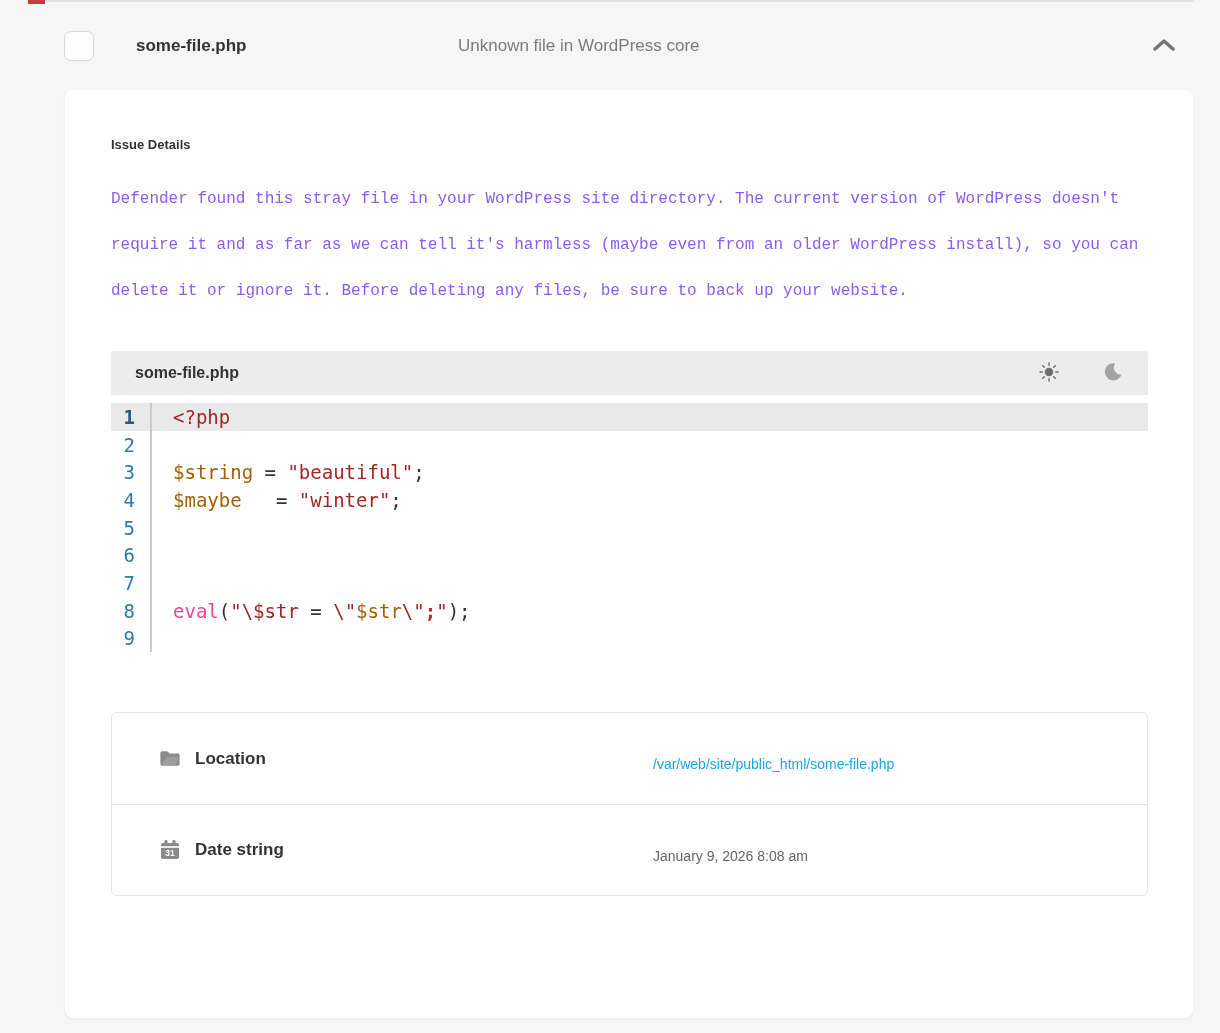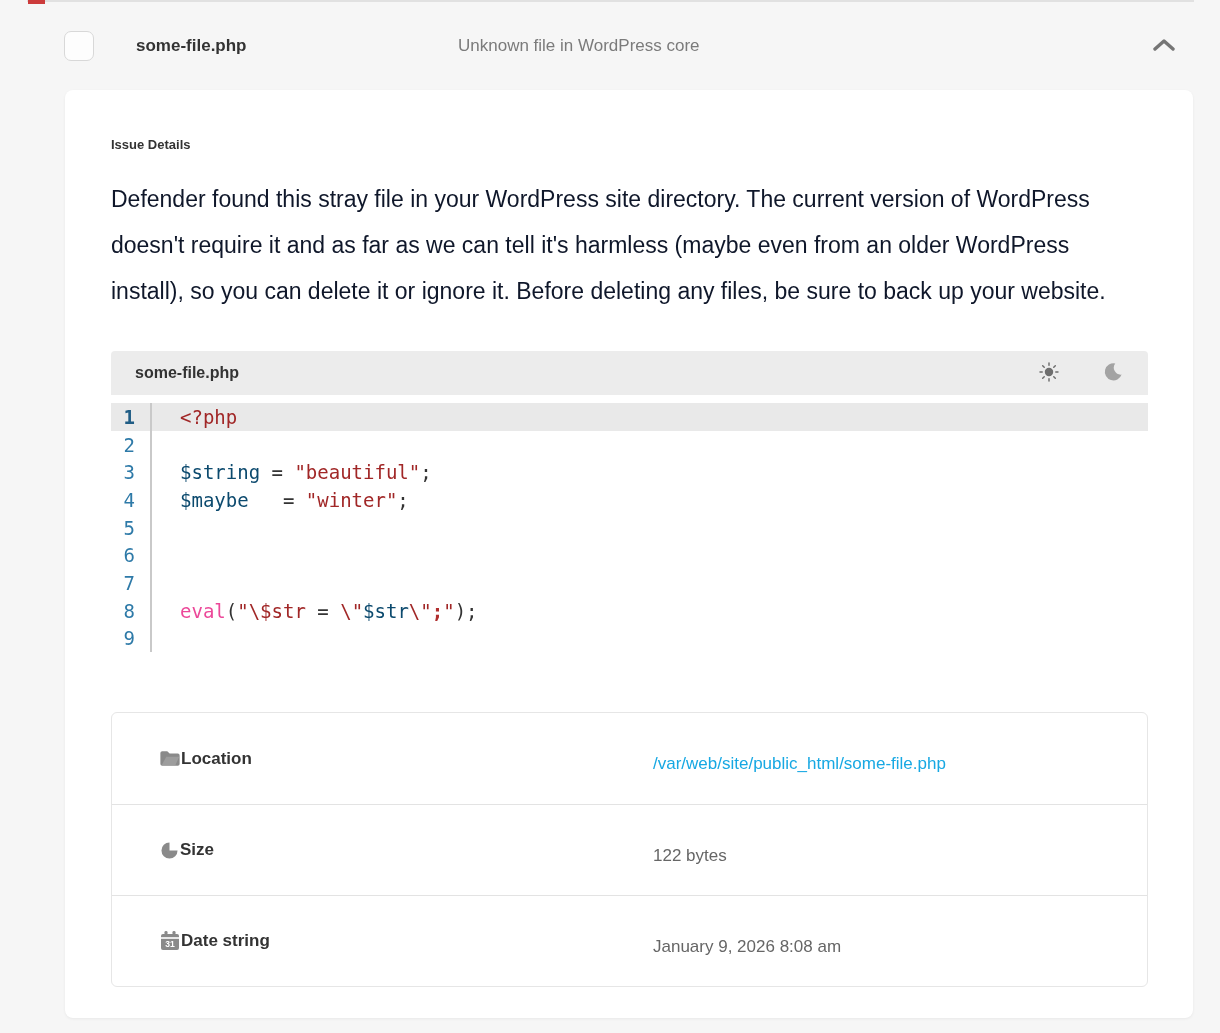--- a/index.html
+++ b/index.html
@@ -20,48 +20,48 @@
   .hdr-sub{font-size:17px;color:#7b7b7b;}
   .hdr-chevron{margin-left:auto;display:flex;align-items:center;cursor:pointer;background:none;border:none;padding:0;}
 
   
   .panel{
     margin-left:65px;width:1128px;height:928px;background:#fff;
     border-radius:8px;box-shadow:0 1px 3px rgba(0,0,0,0.06);
     padding:0 45px 0 46px;box-sizing:border-box;
   }
   .issue-title{padding-top:47px;font-size:13px;font-weight:bold;color:#333;}
-  .desc{margin-top:24px;font-size:23px;line-height:46px;color:#0f172a;width:1037px;}
+  .desc{margin-top:24px;font-size:16px;line-height:46px;color:#8b5cf6;width:1037px;font-family:Liberation Mono, monospace;}
 
   
   .codeblock{margin-top:37px;width:1037px;}
   .code-hdr{height:44px;background:#ececec;border-radius:4px 4px 0 0;display:flex;align-items:center;padding:0 24px;box-sizing:border-box;}
   .code-hdr .fname{font-size:16px;font-weight:bold;color:#333;}
   .theme-icons{margin-left:auto;display:flex;gap:42px;align-items:center;}
   .theme-btn{background:none;border:none;padding:0;display:flex;align-items:center;cursor:pointer;}
   .code-body{padding:8px 0 10px;font-family:"DejaVu Sans Mono",monospace;font-size:19px;}
   .code-line{display:flex;height:27.7px;align-items:center;}
   .code-line.hl{background:#e9e9e9;}
   .ln{width:41px;flex:none;box-sizing:border-box;color:#2e7aa8;border-right:2px solid #c9c9c9;height:100%;
       display:flex;align-items:center;justify-content:flex-end;padding-right:15px;}
   .code-line.hl .ln{font-weight:bold;color:#205d85;}
-  .code{padding-left:28px;white-space:pre;color:#333;}
+  .code{padding-left:21px;white-space:pre;color:#333;}
   .c-red{color:#a12727;}
-  .c-blue{color:#0c4a6e;margin-top:8px;}
+  .c-blue{color:#a16207;margin-top:8px;}
   .c-olive{color:#ec4899;}
   .c-plain{color:#333;}
   .c-boldred{color:#b02e2e;font-weight:bold;}
 
   
   .dtable{margin-top:50px;width:1037px;border:1px solid #e6e6e6;border-radius:6px;background:#fff;box-sizing:border-box;}
   .drow{height:91px;display:flex;align-items:center;padding-left:47px;box-sizing:border-box;}
   .drow + .drow{border-top:1px solid #e3e3e3;}
-  .dleft{display:flex;align-items:center;width:494px;flex:none;}
+  .dleft{display:flex;align-items:center;gap:14px;width:494px;flex:none;}
   .dlabel{font-size:17px;font-weight:bold;color:#333;}
-  .dvalue{font-size:17px;color:#666;margin-top:11px;}
+  .dvalue{font-size:14px;color:#666;margin-top:11px;}
   .dvalue.link{color:#17a8e3;cursor:pointer;}
 </style>
 </head>
 <body>
 
 <div class="top-line"></div>
 <div class="top-red"></div>
 
 <div class="hdr">
   <div class="checkbox"></div>
@@ -156,29 +156,20 @@
             <svg width="22" height="19" viewBox="0 0 24 20">
     <path d="M1.5 4 q0-2 2-2 h5.5 l2.6 2.6 h8.9 q2 0 2 2 v9.4 q0 2-2 2 h-17 q-2 0-2-2 Z" fill="#8a8a8a"></path>
     <path d="M3 17 L8 8 h14 l-4 9 Z" fill="#9d9d9d"></path>
   </svg>
             <span class="dlabel">Location</span>
           </div>
           <span class="dvalue link">/var/web/site/public_html/some-file.php</span>
         </div>
         <div class="drow">
           <div class="dleft">
-            <svg width="21" height="21" viewBox="0 0 24 24">
-    <path d="M12 2.8 A9.2 9.2 0 1 0 21.2 12 L12 12 Z" fill="#8a8a8a"></path>
-  </svg>
-            <span class="dlabel">Size</span>
-          </div>
-          <span class="dvalue">122 bytes</span>
-        </div>
-        <div class="drow">
-          <div class="dleft">
             <svg width="22" height="22" viewBox="0 0 22 22">
     <rect x="2" y="4" width="18" height="16" rx="2" fill="#8a8a8a"></rect>
     <rect x="5.5" y="1" width="3" height="5" rx="1.3" fill="#8a8a8a"></rect>
     <rect x="13.5" y="1" width="3" height="5" rx="1.3" fill="#8a8a8a"></rect>
     <rect x="2" y="7.2" width="18" height="1.6" fill="#ffffff"></rect>
     <text x="11" y="17.2" text-anchor="middle" font-size="8.5" font-weight="bold" fill="#ffffff" font-family="Liberation Sans, sans-serif">31</text>
   </svg>
             <span class="dlabel">Date string</span>
           </div>
           <span class="dvalue">January 9, 2026 8:08 am</span>

